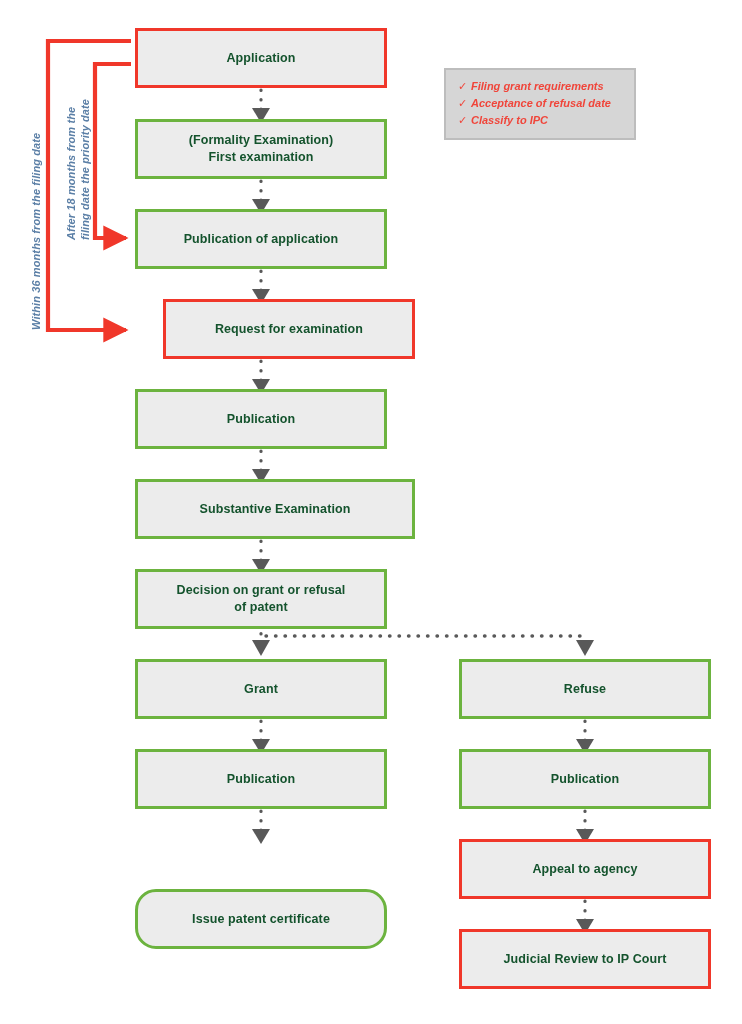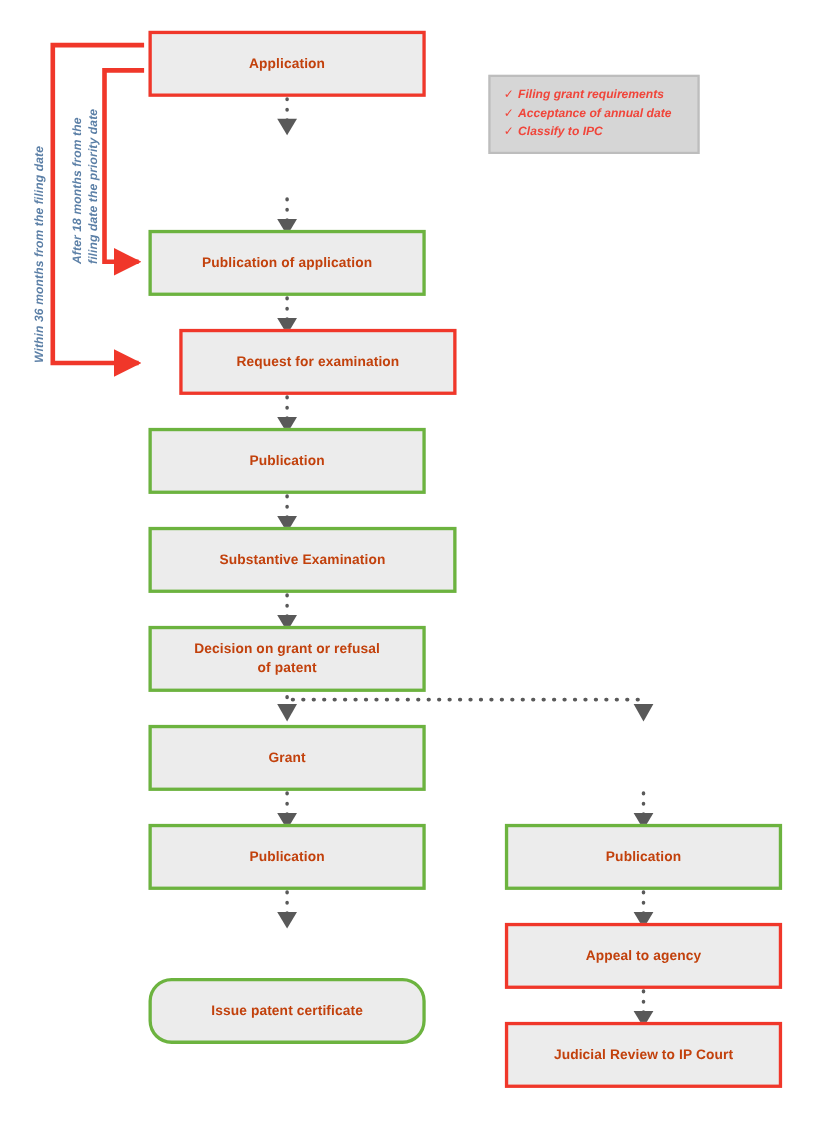--- a/index.html
+++ b/index.html
@@ -36,21 +36,21 @@
   .node {
     position: absolute;
     background: #ececec;
     box-sizing: border-box;
     display: flex;
     align-items: center;
     justify-content: center;
     text-align: center;
     font-size: 12.5px;
     font-weight: bold;
-    color: #c2410c;
+    color: #14532d;
     line-height: 1.35;
     letter-spacing: 0.1px;
     padding: 2px 8px;
   }
   .node.red   { border: 3px solid #f0372a; }
   .node.green { border: 3px solid #6cb33f; }
   .node span { display: block; }
 
   
   .side-label {
@@ -168,20 +168,24 @@
 
   <div class="side-label" style="left: 30px; top: 330px;">Within 36 months from the filing date</div>
 
   <div class="side-label" style="left: 65px; top: 240px;">After 18 months from the
 filing date the priority date</div>
 
   <div class="node red" style="left:135px; top:28px; width:252px; height:60px;">
     <span>Application</span>
   </div>
 
+  <div class="node green" style="left:135px; top:119px; width:252px; height:60px;">
+    <span style="white-space:pre-line;">(Formality Examination)
+First examination</span>
+  </div>
 
   <div class="node green" style="left:135px; top:209px; width:252px; height:60px;">
     <span>Publication of application</span>
   </div>
 
   <div class="node red" style="left:135px; top:299px; width:252px; height:60px;margin-left:28px;">
     <span>Request for examination</span>
   </div>
 
   <div class="node green" style="left:135px; top:389px; width:252px; height:60px;">
@@ -203,41 +207,44 @@
 
   <div class="node green" style="left:135px; top:749px; width:252px; height:60px;">
     <span>Publication</span>
   </div>
 
   <div class="node green" style="left:135px; top:889px; width:252px; height:60px;border-radius:21px;">
     <span>Issue patent certificate</span>
   </div>
 
 
+  <div class="node green" style="left:459px; top:659px; width:252px; height:60px;">
+    <span>Refuse</span>
+  </div>
 
   <div class="node green" style="left:459px; top:749px; width:252px; height:60px;">
     <span>Publication</span>
   </div>
 
   <div class="node red" style="left:459px; top:929px; width:252px; height:60px;">
     <span>Judicial Review to IP Court</span>
   </div>
 
   <div class="node red" style="left:459px; top:839px; width:252px; height:60px;">
     <span>Appeal to agency</span>
   </div>
 
   <div id="legend">
     <div class="legend-row">
       <span class="legend-check">✓</span>
       <span>Filing grant requirements</span>
     </div>
     <div class="legend-row">
       <span class="legend-check">✓</span>
-      <span>Acceptance of annual date</span>
+      <span>Acceptance of refusal date</span>
     </div>
     <div class="legend-row">
       <span class="legend-check">✓</span>
       <span>Classify to IPC</span>
     </div>
   </div>
 
 </div>
 
 </body></html>

